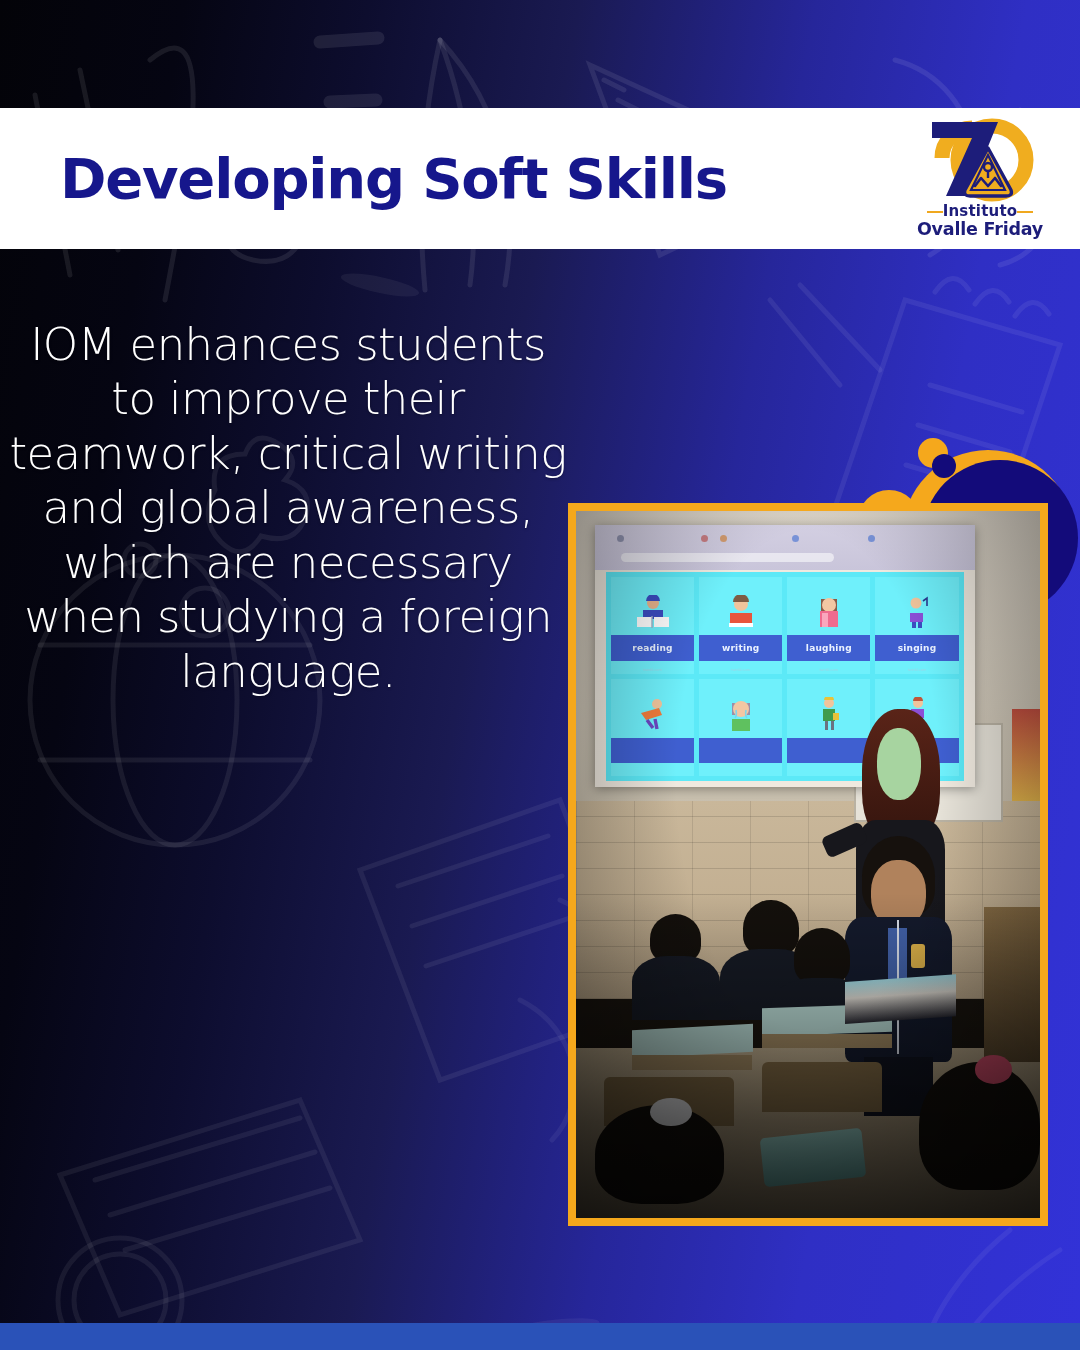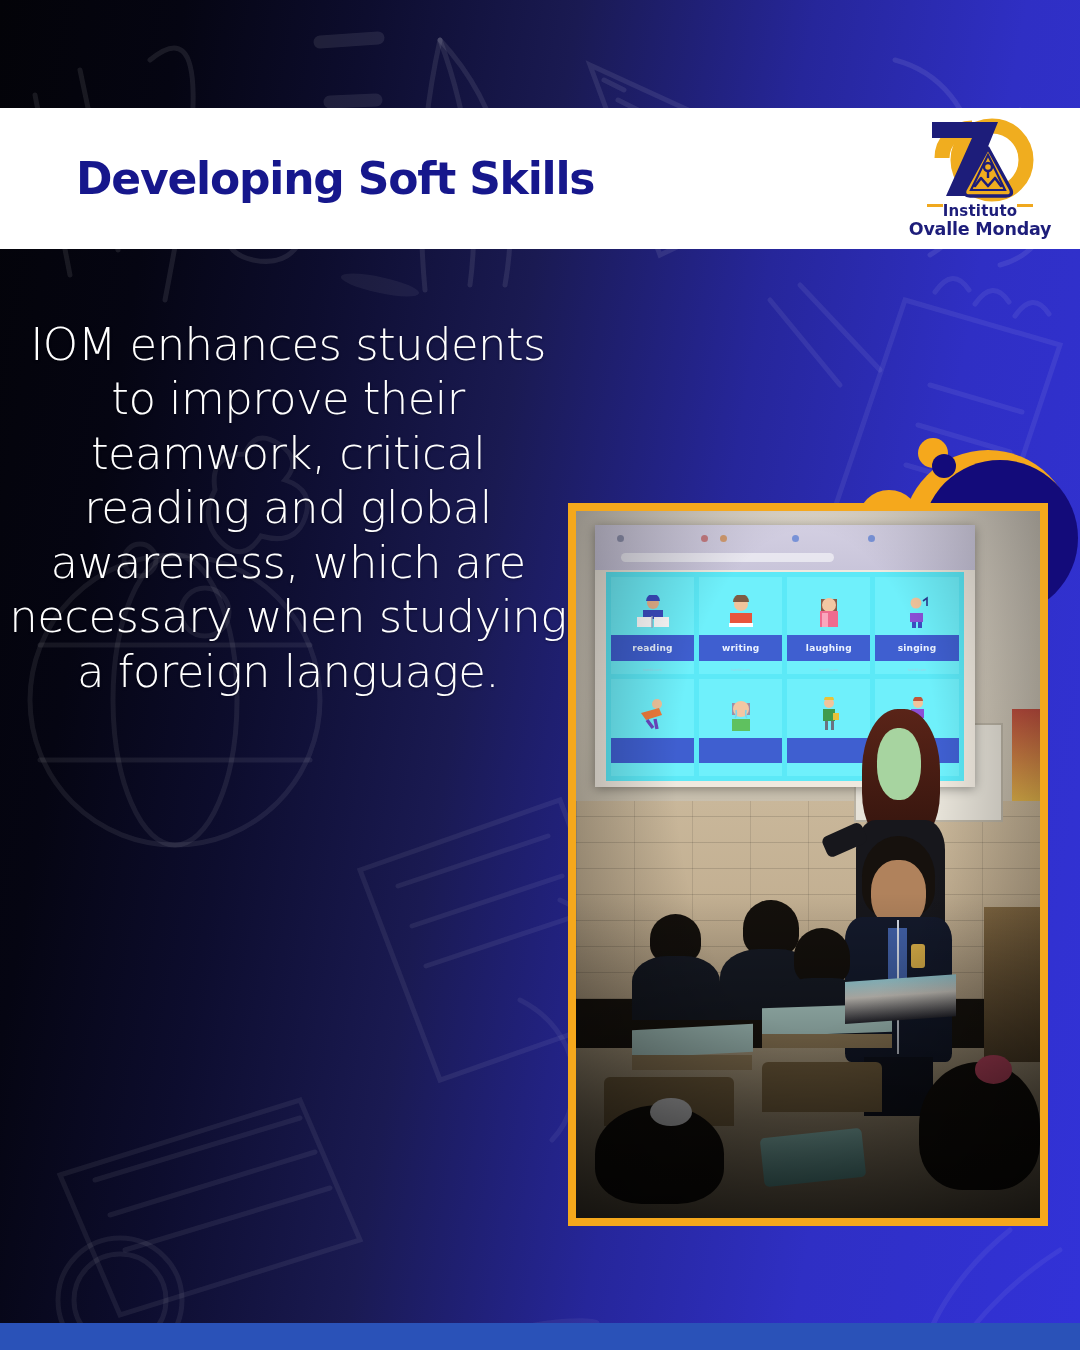--- a/index.html
+++ b/index.html
@@ -26,44 +26,44 @@
   .doodles svg{ width:100%; height:100%; display:block; }
 
   
   .title-band{
     position:absolute; left:0; top:108px;
     width:1080px; height:141px;
     background:#ffffff;
     display:flex; align-items:center;
   }
   .title-text{
-    margin-left:76px;
+    margin-left:60px;
     color:#16178c;
     font-family:"DejaVu Sans", sans-serif;
     font-weight:700;
-    font-size:44px;
+    font-size:56px;
     letter-spacing:-1.2px;
     white-space:nowrap;
   }
 
   
   .logo{
     position:absolute; right:26px; top:112px;
     width:148px; height:132px;
   }
   .logo .mark{ position:relative; width:148px; height:92px; }
   .logo svg{ display:block; }
   .logo-words{
     position:absolute; left:0; top:92px; width:148px;
     text-align:center; color:#1d1d7a;
     font-family:"DejaVu Sans", sans-serif; font-weight:700;
     line-height:1.06;
   }
   .logo-line1{ font-size:15px; letter-spacing:.2px; display:flex;
-               justify-content:center; }
+               align-items:center; justify-content:center; }
   .logo-line1 .dash{ width:16px; height:2.5px; background:#f0a81e; display:inline-block; }
   .logo-line2{ font-size:17.5px; letter-spacing:-.2px; }
 
   
   .copy{
     position:absolute;
     left:8px; top:318px; width:560px;
     color:#ffffff; text-align:center;
   }
   .copy p{
@@ -303,26 +303,26 @@
           <path d="M11 40 L17 32 L24 40 L31 32 L37 40" fill="none" stroke="#1d1d7a" stroke-width="2.6" stroke-linejoin="round" stroke-linecap="round"></path>
         </g>
       </svg>
     </div>
     <div class="logo-words">
       <div class="logo-line1">
         <span class="dash"></span>
         <span>Instituto</span>
         <span class="dash"></span>
       </div>
-      <div class="logo-line2">Ovalle Monday</div>
+      <div class="logo-line2">Ovalle Friday</div>
     </div>
   </div>
 
   <div class="copy">
-    <p>IOM enhances students to improve their teamwork, critical reading and global awareness, which are necessary when studying a foreign language.</p>
+    <p>IOM enhances students to improve their teamwork, critical writing and global awareness, which are necessary when studying a foreign language.</p>
   </div>
 
   <div class="bubbles">
     <div class="bub bub-gold-sm"></div>
     <div class="bub bub-gold-md"></div>
     <div class="bub bub-ring"></div>
     <div class="bub bub-navy-sm"></div>
     <div class="bub bub-navy-md"></div>
     <div class="bub bub-navy-lg"></div>
   </div>

